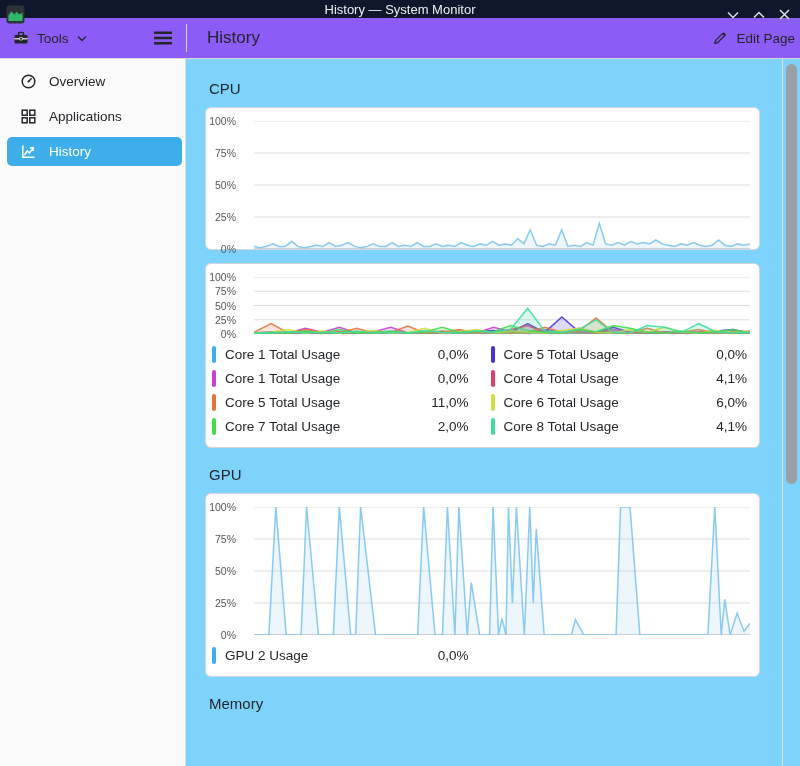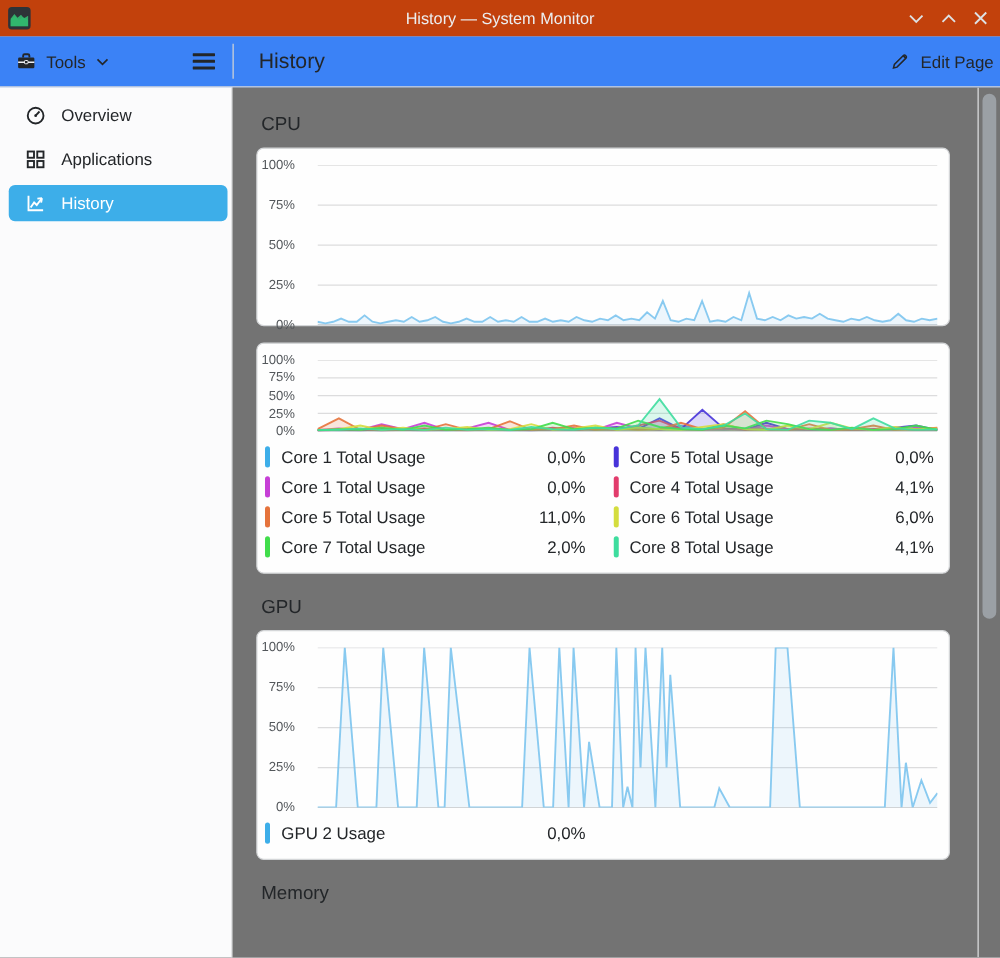--- a/index.html
+++ b/index.html
@@ -1,45 +1,45 @@
 <!DOCTYPE html>
 <html><head>
 <meta charset="utf-8">
 <style>
   * { box-sizing: border-box; margin: 0; padding: 0; }
   html, body { width: 800px; height: 766px; overflow: hidden; }
   body { font-family: "Liberation Sans", "DejaVu Sans", sans-serif; color: #232629; background: #eff0f1; }
   .window { width: 800px; height: 766px; display: flex; flex-direction: column; }
 
   
-  .titlebar { height: 29px; background: #c2410c; display: flex; align-items: center; position: relative; flex: 0 0 auto; }
+  .titlebar { height: 18px; background: #0f172a; display: flex; align-items: center; position: relative; flex: 0 0 auto; }
   .app-icon { position: absolute; left: 6px; top: 5px; width: 19px; height: 19px; }
   .win-title { width: 100%; text-align: center; font-size: 13px; color: #eceef0; }
   .win-controls { position: absolute; right: 8px; top: 0; height: 29px; display: flex; align-items: center; gap: 11px; }
   .win-btn { width: 15px; height: 15px; display: flex; align-items: center; justify-content: center; cursor: default; }
   .win-btn svg { stroke: #dde1e4; }
 
   
-  .toolbar { height: 41px; background: #3b82f6; border-bottom: 1px solid #d7d8da; display: flex; align-items: center; flex: 0 0 auto; }
+  .toolbar { height: 41px; background: #8b5cf6; border-bottom: 1px solid #d7d8da; display: flex; align-items: center; flex: 0 0 auto; }
   .toolbar-left { width: 186px; flex: 0 0 auto; display: flex; align-items: center; justify-content: space-between; padding: 0 11px 0 13px; }
   .tools-btn { display: flex; align-items: center; gap: 8px; font-size: 13.5px; }
   .hamburger-btn { width: 24px; height: 24px; display: flex; align-items: center; justify-content: center; }
   .toolbar-sep { width: 1px; height: 28px; background: #d2d3d5; flex: 0 0 auto; }
   .page-title { font-size: 17px; margin-left: 20px; }
   .toolbar-spacer { flex: 1; }
   .edit-page-btn { display: flex; align-items: center; gap: 8px; font-size: 13.5px; margin-right: 5px; }
 
   
   .body { flex: 1; display: flex; min-height: 0; }
   .sidebar { width: 186px; flex: 0 0 auto; background: #fbfbfc; border-right: 1px solid #dadbdc; padding-top: 8px; }
   .sidebar-item { height: 29px; margin: 0 3px 6px 7px; border-radius: 5px; display: flex; align-items: center; padding-left: 13px; gap: 12px; font-size: 13.5px; cursor: default; }
   .sidebar-item svg { flex: 0 0 auto; }
   .sidebar-item.selected { background: #3daee9; color: #ffffff; }
 
-  .content { flex: 1; position: relative; background: #737373; padding: 0 40px 0 19px; overflow: hidden; }
+  .content { flex: 1; position: relative; background: #7dd3fc; padding: 0 40px 0 19px; overflow: hidden; }
   .content::before { content: ""; position: absolute; top: 0; bottom: 0; right: 17px; width: 1px; background: #dddedf; }
   .section-title { font-size: 15px; font-weight: 500; margin: 18px 0 10px 4px; }
   .section-title.first { margin-top: 21px; }
 
   .card { background: #fefefe; border: 1px solid #d4d6d8; border-radius: 6px; margin-bottom: 13px; }
 
   .chart-wrap { display: flex; padding: 13px 9px 0 0; }
   .ylabels { width: 48px; flex: 0 0 auto; position: relative; }
   .ytick { position: absolute; right: 18px; transform: translateY(-50%); font-size: 10.5px; color: #53575b; }
   .plot { flex: 1; position: relative; }

